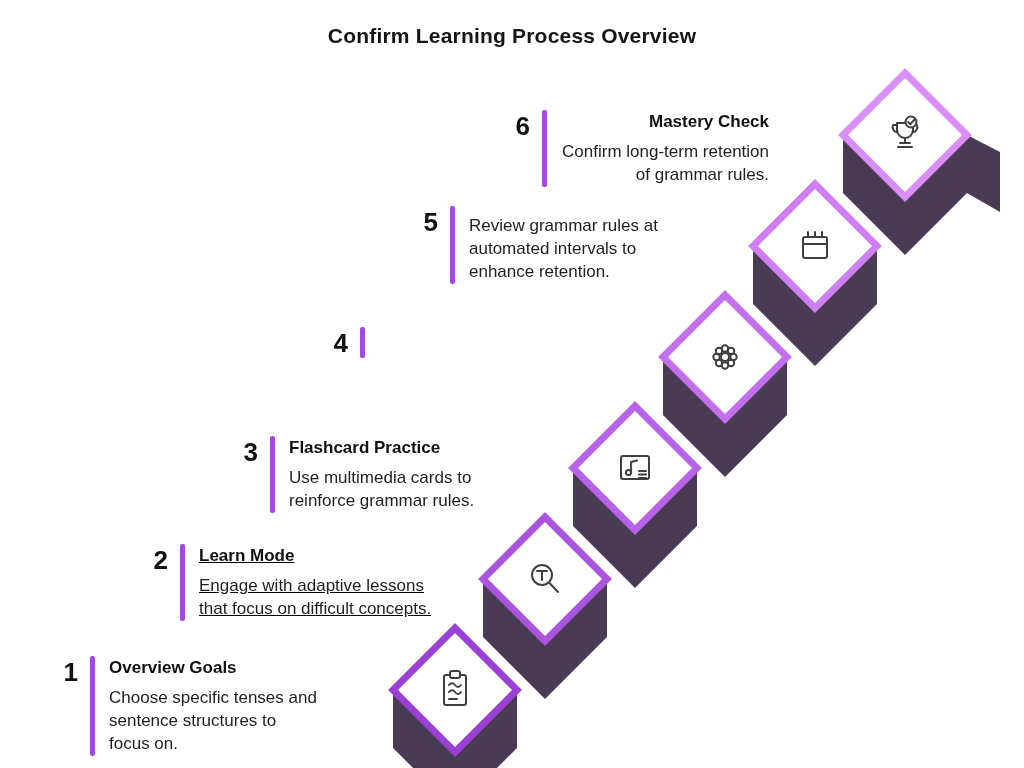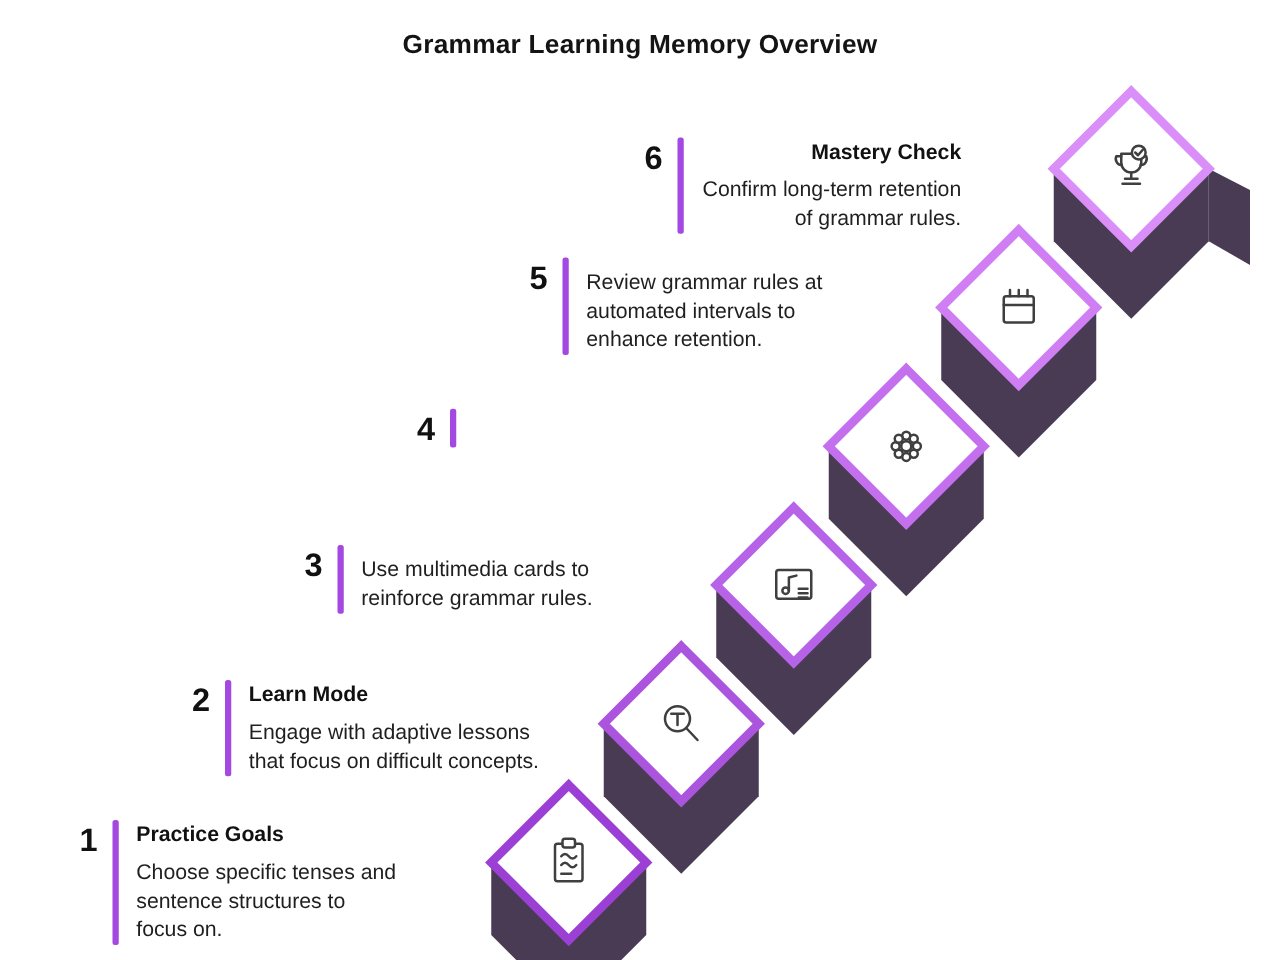--- a/index.html
+++ b/index.html
@@ -10,32 +10,32 @@
     font-size: 21px; font-weight: bold; color: #141414; letter-spacing: .2px; }
   svg.stairs { position: absolute; left: 0; top: 0; z-index: 0; }
   .step { position: absolute; display: flex; align-items: stretch; z-index: 2; }
   .step .num { width: 50px; text-align: right; font-size: 26px; font-weight: bold;
     color: #111; line-height: 1.1; padding-top: 2px; }
   .step .bar { width: 5px; border-radius: 2px; margin: 0 14px 0 12px; background: #a34be0; }
   .step .content { }
   .step .step-title { font-size: 17px; font-weight: bold; color: #111; padding-top: 2px; }
   .step .step-desc { font-size: 17px; color: #1f1f1f; line-height: 1.35; margin-top: 9px; }
   .s1 { left: 28px;  top: 656px; } .s1 .content { width: 208px; }
-  .s2 { left: 118px; top: 544px; } .s2 .content { width: 238px; }
+  .s2 { left: 118px; top: 544px; } .s2 .content { width: 238px; text-decoration: underline; }
   .s3 { left: 208px; top: 436px; } .s3 .content { width: 232px; }
   .s4 { left: 298px; top: 327px; } .s4 .content { width: 205px; }
   .s5 { left: 388px; top: 206px; } .s5 .content { width: 212px; }
   .s6 { left: 480px; top: 110px; } .s6 .content { width: 208px; text-align: right; }
 </style>
 </head>
 <body>
 
 <div class="canvas">
 
-  <div class="page-title">Grammar Learning Memory Overview</div>
+  <div class="page-title">Confirm Learning Process Overview</div>
 
   <svg class="stairs" width="1024" height="768" viewBox="0 0 1024 768">
 
     <g>
       <polygon points="843,135 905,73 967,135 967,193 905,255 843,193" fill="#4a3b54"></polygon>
       <polygon points="967,135 1000,152 1000,212 967,193" fill="#4a3b54"></polygon>
       <polygon fill="#ffffff" stroke-width="7" points="905,73 967,135 905,197 843,135" stroke="#d98ff7"></polygon>
       <g transform="translate(905,135)" fill="none" stroke-width="2" stroke-linecap="round" stroke-linejoin="round" stroke="#3f3f3f">
         <path d="M-8,-12 h16 v7 a8,8 0 0 1 -16,0 z"></path>
         <path d="M-8,-10 h-4 a4.5,5 0 0 0 4.5,7"></path>
@@ -103,38 +103,39 @@
         <path d="M-6,2 c2,-2.5 4,-2.5 6,0 c2,2.5 4,2.5 6,0"></path>
         <path d="M-6,9 h8"></path>
       </g>
     </g>
   </svg>
 
   <div class="step s1">
     <div class="num">1</div>
     <div class="bar" style="background: rgb(163, 72, 224);"></div>
     <div class="content">
-      <div class="step-title">Practice Goals</div>
+      <div class="step-title">Overview Goals</div>
       <div class="step-desc">Choose specific tenses and sentence structures to focus on.</div>
     </div>
   </div>
 
   <div class="step s2">
     <div class="num">2</div>
     <div class="bar" style="background: rgb(163, 72, 224);"></div>
     <div class="content">
       <div class="step-title">Learn Mode</div>
       <div class="step-desc">Engage with adaptive lessons that focus on difficult concepts.</div>
     </div>
   </div>
 
   <div class="step s3">
     <div class="num">3</div>
     <div class="bar" style="background: rgb(163, 72, 224);"></div>
     <div class="content">
+      <div class="step-title">Flashcard Practice</div>
       <div class="step-desc">Use multimedia cards to reinforce grammar rules.</div>
     </div>
   </div>
 
   <div class="step s4">
     <div class="num">4</div>
     <div class="bar" style="background: rgb(163, 72, 224);"></div>
     <div class="content">
     </div>
   </div>

